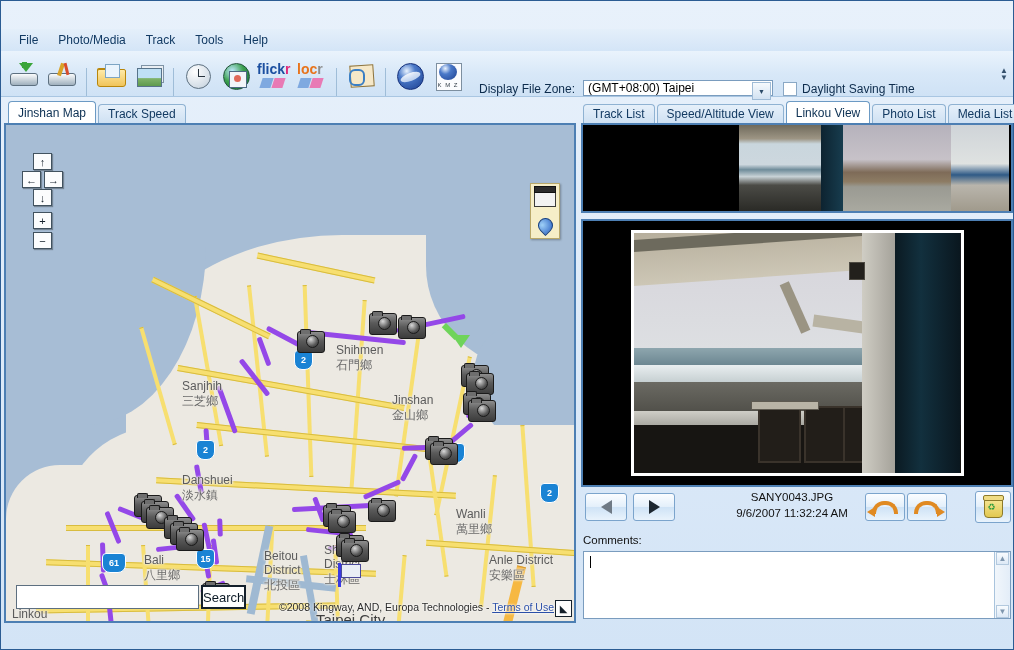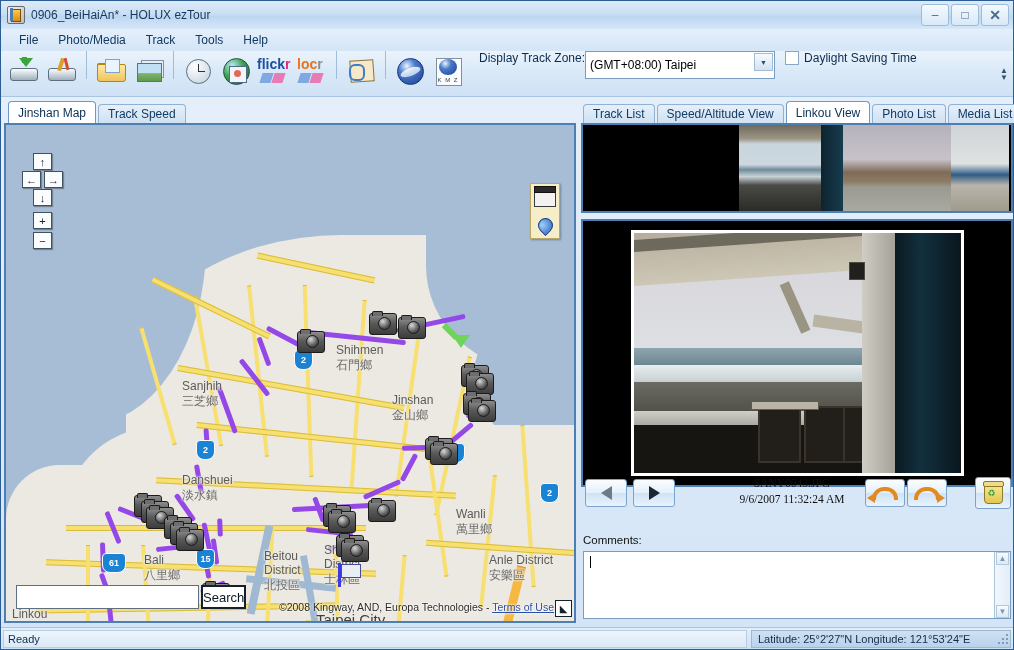--- a/index.html
+++ b/index.html
@@ -56,21 +56,21 @@
   }
   .menu-item{
     padding:2px 10px;font-size:12px;color:#123a63;cursor:default;white-space:nowrap;
   }
 
   
   .toolbar{
     position:absolute;left:0;top:50px;width:1012px;height:46px;
     background:linear-gradient(to bottom,#eaf3fc 0%,#d8e8f8 50%,#cfe2f5 100%);
     border-bottom:1px solid #a9c6e2;
-    display:flex;align-items:flex-start;box-sizing:border-box;padding-left:4px;
+    display:flex;align-items:flex-end;box-sizing:border-box;padding-left:4px;
   }
   .tb{
     width:38px;height:40px;display:flex;align-items:center;justify-content:center;
     position:relative;flex:none;
   }
   .tbsep{width:1px;height:28px;background:#9fbdd8;margin:0 5px;flex:none;}
 
   
   .ic{position:relative;width:30px;height:28px;}
   .ic .drive{
@@ -150,21 +150,21 @@
     font-family:"Liberation Sans",sans-serif;
   }
   .fl1{color:#1b4fa0;} .fl2{color:#e0297a;}
   .lo1{color:#e8741c;} .lo2{color:#8d8d8d;}
   .arrowpair{position:absolute;left:2px;bottom:0px;width:26px;height:12px;}
   .arrowpair .b{position:absolute;width:11px;height:10px;background:#7fa9e0;transform:skewX(-18deg);}
   .arrowpair .p{position:absolute;left:12px;width:11px;height:10px;background:#e87ab5;transform:skewX(-18deg);}
 
   .tz-label{margin-left:12px;font-size:12px;color:#0d2c4d;white-space:nowrap;}
   .tz-combo{
-    margin-left:0;width:190px;height:28px;border:1px solid #7a9cbe;background:#fff;
+    margin-left:8px;width:190px;height:16px;border:1px solid #7a9cbe;background:#fff;
     display:flex;align-items:center;position:relative;box-sizing:border-box;
   }
   .tz-combo span{padding-left:4px;font-size:12px;color:#000;}
   .tz-arrow{
     position:absolute;right:1px;top:1px;width:17px;height:16px;
     background:linear-gradient(to bottom,#f6fafd,#d2e2f2);border:1px solid #9fbbd6;
     display:flex;align-items:center;justify-content:center;font-size:7px;color:#2b4a68;
   }
   .dst{margin-left:10px;display:flex;align-items:center;gap:5px;}
   .chkbox{width:12px;height:12px;background:#fff;border:1px solid #8aa8c5;display:inline-block;}
@@ -330,21 +330,21 @@
 
   .photo-area{
     position:absolute;left:0;top:118px;width:432px;height:268px;
     border:2px solid #4d7fb3;box-sizing:border-box;background:#000;
     display:flex;align-items:center;justify-content:center;
   }
   .photo-main{width:333px;height:246px;background:#fff;padding:3px;box-sizing:border-box;}
   .photo-inner{width:100%;height:100%;position:relative;overflow:hidden;background:#1a1a20;}
 
   .photo-ctrls{
-    position:absolute;left:0;top:376px;width:432px;height:44px;font-family:Liberation Serif, serif;
+    position:absolute;left:0;top:390px;width:432px;height:44px;
   }
   .navbtn2{
     position:absolute;top:2px;width:40px;height:26px;border:1px solid #7ba4cc;border-radius:3px;
     background:linear-gradient(to bottom,#fbfdff 0%,#e4f0fb 48%,#cfe3f6 52%,#e9f3fc 100%);
     display:flex;align-items:center;justify-content:center;
   }
   .tri-l{width:0;height:0;border-top:7px solid transparent;border-bottom:7px solid transparent;border-right:11px solid #6f7a85;}
   .tri-r{width:0;height:0;border-top:7px solid transparent;border-bottom:7px solid transparent;border-left:11px solid #1d2730;}
   .fileinfo{
     position:absolute;left:96px;top:0;width:230px;text-align:center;
@@ -422,29 +422,20 @@
   .grip{
     position:absolute;right:3px;bottom:3px;width:12px;height:12px;
   }
   .grip i{position:absolute;width:2px;height:2px;background:#7f9bb7;}
 </style>
 </head>
 <body>
 
 <div class="app">
 
-  <div class="titlebar">
-    <div class="app-icon"></div>
-    <div class="title-text">0906_BeiHaiAn* - HOLUX ezTour</div>
-    <div class="winbtns">
-      <div class="winbtn">–</div>
-      <div class="winbtn">□</div>
-      <div class="winbtn close">✕</div>
-    </div>
-  </div>
 
   <div class="menubar">
     <div class="menu-item">File</div>
     <div class="menu-item">Photo/Media</div>
     <div class="menu-item">Track</div>
     <div class="menu-item">Tools</div>
     <div class="menu-item">Help</div>
   </div>
 
   <div class="toolbar">
@@ -524,21 +515,21 @@
         </div>
     </div>
     <div class="tb">
       <div class="ic">
         <div class="kmz-page"></div>
           <div class="kmz-ball"></div>
         <div class="kmz-txt">K M Z</div>
       </div>
     </div>
 
-    <div class="tz-label">Display Track Zone:</div>
+    <div class="tz-label">Display File Zone:</div>
     <div class="tz-combo">
       <span>(GMT+08:00) Taipei</span>
       <div class="tz-arrow">▼</div>
     </div>
     <div class="dst">
       <span class="chkbox"></span>
       <span class="dst-label">Daylight Saving Time</span>
     </div>
   </div>
   <div class="tb-scroll">▲<br>▼</div>
@@ -828,25 +819,13 @@
     <div class="comments-label">Comments:</div>
     <div class="comments-box">
       <div class="caret"></div>
       <div class="cscroll">
         <div class="cs-btn">▲</div>
         <div class="cs-btn">▼</div>
       </div>
     </div>
   </div>
 
-  <div class="statusbar">
-    <div class="status-left">Ready</div>
-    <div class="status-right">Latitude: 25°2'27"N  Longitude: 121°53'24"E</div>
-    <div class="grip">
-      <i style="left:8px;top:8px;"></i>
-        <i style="left:4px;top:8px;"></i>
-        <i style="left:8px;top:4px;"></i>
-      <i style="left:0px;top:8px;"></i>
-        <i style="left:4px;top:4px;"></i>
-        <i style="left:8px;top:0px;"></i>
-    </div>
-  </div>
 </div>
 
 </body></html>

